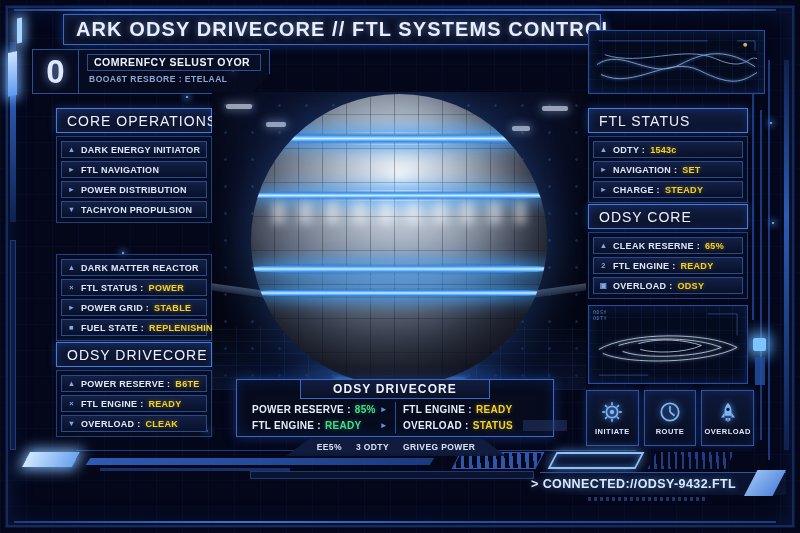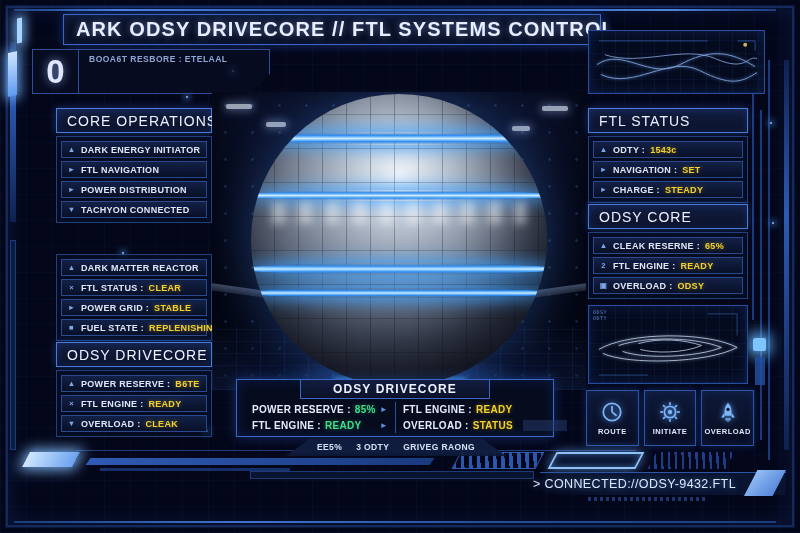--- a/index.html
+++ b/index.html
@@ -153,21 +153,21 @@
   .bl-bar2{left:100px;top:468px;width:190px;height:3px;background:#16306b;}
   .bl-hatch{left:456px;top:452px;width:84px;height:17px;transform:skewX(-28deg);border:1px solid #2f5bb4;
     background:repeating-linear-gradient(60deg,#2c57ae 0 3px,transparent 3px 7px);}
   .bl-outline{left:552px;top:452px;width:88px;height:17px;transform:skewX(-28deg);border:2px solid #8fc0f8;
     background:#0a1634;box-shadow:0 0 10px rgba(110,170,250,.7),inset 0 0 6px rgba(110,170,250,.5);}
   .bl-hatch2{left:652px;top:452px;width:78px;height:17px;transform:skewX(-28deg);opacity:.85;
     background:repeating-linear-gradient(60deg,#24469a 0 2px,transparent 2px 6px);}
   #connbar{left:540px;top:472px;width:246px;height:23px;display:flex;align-items:center;
     justify-content:flex-end;padding-right:50px;border-top:1px solid #2c56a8;
     background:linear-gradient(90deg,rgba(8,14,34,0),#0a1430 30%);}
-  #conntext{font-size:12.5px;font-weight:normal;letter-spacing:.4px;color:#d9e8ff;white-space:nowrap;
+  #conntext{font-size:12.5px;font-weight:bold;letter-spacing:.4px;color:#d9e8ff;white-space:nowrap;
     text-shadow:0 0 7px rgba(120,180,255,.6);}
   .conn-deco{left:744px;top:470px;width:42px;height:26px;
     clip-path:polygon(32% 0,100% 0,68% 100%,0 100%);
     background:linear-gradient(135deg,#a9d0fb,#3f74d4);box-shadow:0 0 12px rgba(110,170,250,.85);}
   .conn-bar-l{left:250px;top:471px;width:284px;height:8px;background:#0a1430;border:1px solid #1d3a78;}
   .conn-noise{left:588px;top:497px;width:120px;height:4px;opacity:.45;filter:blur(.5px);
     background:repeating-linear-gradient(90deg,#3e74d0 0 3px,transparent 3px 6px);}
 </style>
 </head>
 <body>
@@ -201,53 +201,54 @@
   <div class="star" style="left:576px;top:340px;"></div>
 
   <div class="abs title-notch"></div>
   <div class="abs title-bar">
     <span class="title">ARK ODSY DRIVECORE // FTL SYSTEMS CONTROL</span>
   </div>
 
   <div class="abs badge">
     <div class="badge-num">0</div>
     <div class="badge-right">
+      <div class="badge-line1">COMRENFCY SELUST OYOR</div>
       <div class="badge-line2">BOOA6T RESBORE : ETELAAL</div>
     </div>
   </div>
 
   <div class="ph" id="p1h">CORE OPERATIONS</div>
   <div class="items" id="p1i">
     <div class="row">
       <span class="ic">▲</span>
       <span>DARK ENERGY INITIATOR</span>
     </div>
     <div class="row">
       <span class="ic">►</span>
       <span>FTL NAVIGATION</span>
     </div>
     <div class="row">
       <span class="ic">►</span>
       <span>POWER DISTRIBUTION</span>
     </div>
     <div class="row">
       <span class="ic">▼</span>
-      <span>TACHYON CONNECTED</span>
+      <span>TACHYON PROPULSION</span>
     </div>
   </div>
 
   <div class="items" id="p2i">
     <div class="row">
       <span class="ic">▲</span>
       <span>DARK MATTER REACTOR</span>
     </div>
     <div class="row">
       <span class="ic">×</span>
       <span>FTL STATUS :</span>
-      <span class="v-yellow">CLEAR</span>
+      <span class="v-yellow">POWER</span>
     </div>
     <div class="row">
       <span class="ic">►</span>
       <span>POWER GRID :</span>
       <span class="v-yellow">STABLE</span>
     </div>
     <div class="row">
       <span class="ic">■</span>
       <span>FUEL STATE :</span>
       <span class="v-yellow">REPLENISHING</span>
@@ -361,46 +362,46 @@
       <g fill="none" stroke="#cfe0f8" stroke-width=".9" opacity=".85">
         <path d="M10,44 C40,26 120,26 150,42 C120,58 40,60 14,48"></path>
         <path d="M30,40 C60,30 110,32 134,42 C110,52 56,54 34,46"></path>
         <path d="M50,38 C72,32 96,34 114,40 C96,48 66,48 52,44"></path>
       </g>
       <path d="M120,8 L150,8 L150,30 M10,70 H60" fill="none" stroke="#3c66b8" stroke-width="1" opacity=".6"></path>
     </svg>
   </div>
 
   <div class="abs" id="btns">
-    <div class="btn">
-      <svg width="24" height="24" viewBox="0 0 22 22">
-        <g stroke="#7db4f5" stroke-width="1.6" fill="none">
-          <circle cx="11" cy="11" r="8"></circle>
-          <line x1="11" y1="11" x2="11" y2="5.5"></line>
-          <line x1="11" y1="11" x2="15.2" y2="14.4"></line>
-        </g>
-      </svg>
-      <span class="btn-label">ROUTE</span>
-    </div>
     <div class="btn">
       <svg width="24" height="24" viewBox="0 0 22 22">
         <g stroke="#7db4f5" stroke-width="1.6" fill="none">
           <circle cx="11" cy="11" r="5.2"></circle>
           <line x1="11" y1="2" x2="11" y2="4.6"></line>
           <line x1="11" y1="2" x2="11" y2="4.6" transform="rotate(45 11 11)"></line>
           <line x1="11" y1="2" x2="11" y2="4.6" transform="rotate(90 11 11)"></line>
           <line x1="11" y1="2" x2="11" y2="4.6" transform="rotate(135 11 11)"></line>
           <line x1="11" y1="2" x2="11" y2="4.6" transform="rotate(180 11 11)"></line>
           <line x1="11" y1="2" x2="11" y2="4.6" transform="rotate(225 11 11)"></line>
           <line x1="11" y1="2" x2="11" y2="4.6" transform="rotate(270 11 11)"></line>
           <line x1="11" y1="2" x2="11" y2="4.6" transform="rotate(315 11 11)"></line>
         </g>
         <circle cx="11" cy="11" r="2" fill="#7db4f5"></circle>
       </svg>
       <span class="btn-label">INITIATE</span>
+    </div>
+    <div class="btn">
+      <svg width="24" height="24" viewBox="0 0 22 22">
+        <g stroke="#7db4f5" stroke-width="1.6" fill="none">
+          <circle cx="11" cy="11" r="8"></circle>
+          <line x1="11" y1="11" x2="11" y2="5.5"></line>
+          <line x1="11" y1="11" x2="15.2" y2="14.4"></line>
+        </g>
+      </svg>
+      <span class="btn-label">ROUTE</span>
     </div>
     <div class="btn">
       <svg width="24" height="24" viewBox="0 0 22 22">
         <g fill="#7db4f5">
           <path d="M11 2.5 C13.2 4.6 14.2 7.6 14.2 10.6 L14.2 14.5 L7.8 14.5 L7.8 10.6 C7.8 7.6 8.8 4.6 11 2.5 Z"></path>
           <path d="M7.8 11.5 L4.6 16 L7.8 16 Z"></path>
           <path d="M14.2 11.5 L17.4 16 L14.2 16 Z"></path>
         </g>
         <circle cx="11" cy="8.6" r="1.5" fill="#0a1634"></circle>
         <g stroke="#7db4f5" stroke-width="1.2">
@@ -437,21 +438,21 @@
           <span>OVERLOAD :</span>
           <span class="v-yellow">STATUS</span>
           <span class="gauge"></span>
         </div>
       </div>
     </div>
   </div>
   <div class="abs" id="cp-tab">
     <span>EE5%</span>
     <span>3 ODTY</span>
-    <span>GRIVEG RAONG</span>
+    <span>GRIVEG POWER</span>
   </div>
 
   <div class="abs bl-line"></div>
   <div class="abs bl-glow"></div>
   <div class="abs bl-bar1"></div>
   <div class="abs bl-bar2"></div>
   <div class="abs bl-hatch"></div>
   <div class="abs bl-outline"></div>
   <div class="abs bl-hatch2"></div>
   <div class="abs conn-bar-l"></div>

